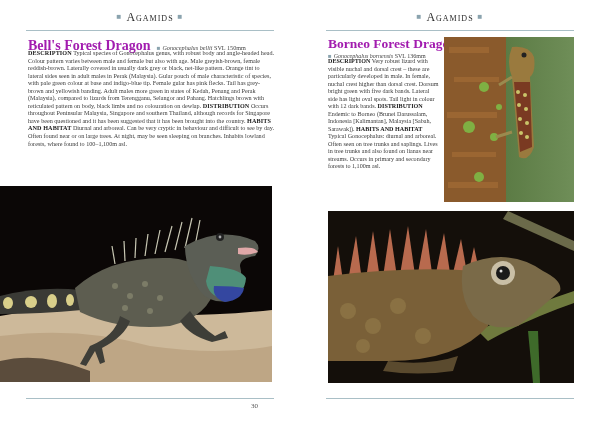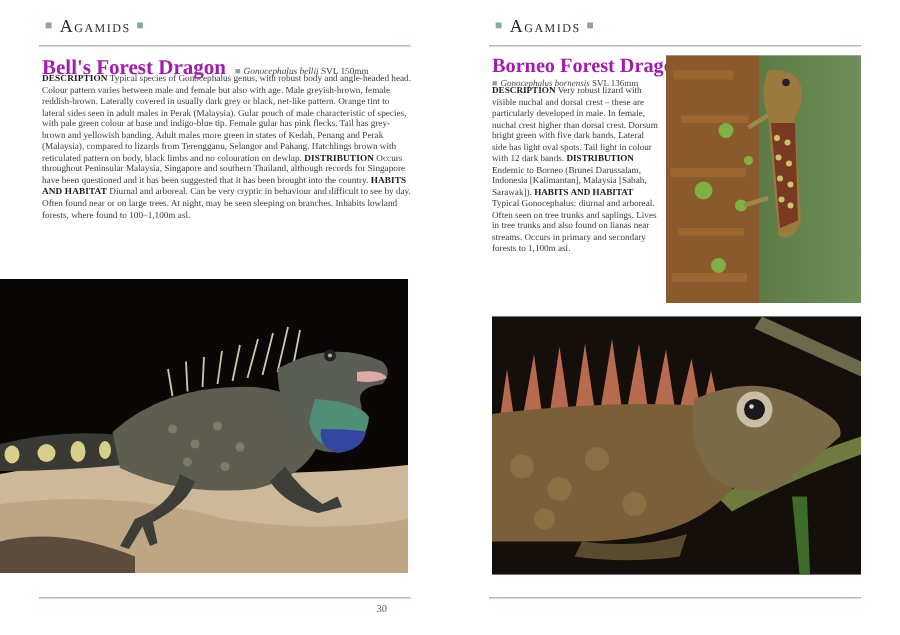--- a/index.html
+++ b/index.html
@@ -2,21 +2,21 @@
 <html><head>
 <meta charset="utf-8">
 <style>
   * { box-sizing: border-box; margin: 0; padding: 0; }
   html, body { width: 600px; height: 423px; background: #ffffff; overflow: hidden; }
   body { position: relative; font-family: "Liberation Serif", "DejaVu Serif", serif; color: #2a2a2a; }
   .page { position: absolute; top: 0; height: 423px; }
   .page.left { left: 0; width: 300px; }
   .page.right { left: 300px; width: 300px; }
   .running-head {
-    position: absolute; top: 10px; left: 26px; width: 248px; text-align: left;
+    position: absolute; top: 10px; left: 26px; width: 248px; text-align: center;
     font-size: 12px; letter-spacing: 1px; color: #2a2a2a; font-variant: small-caps;
   }
   .running-head .orn { color: #8aa3ae; font-size: 8px; vertical-align: 2px; margin: 0 4px; }
   .rule { position: absolute; left: 26px; width: 248px; height: 1px; background: #a9bfc6; }
   .rule.top { top: 30px; }
   .rule.bottom { top: 398px; }
   .folio { position: absolute; top: 402px; left: 10px; width: 248px; text-align: right; font-size: 7px; color: #555; }
 
   .title-line { position: absolute; top: 36px; left: 28px; width: 250px; white-space: nowrap; }
   .species-name { font-size: 14px; font-weight: bold; color: #a21caf; }

